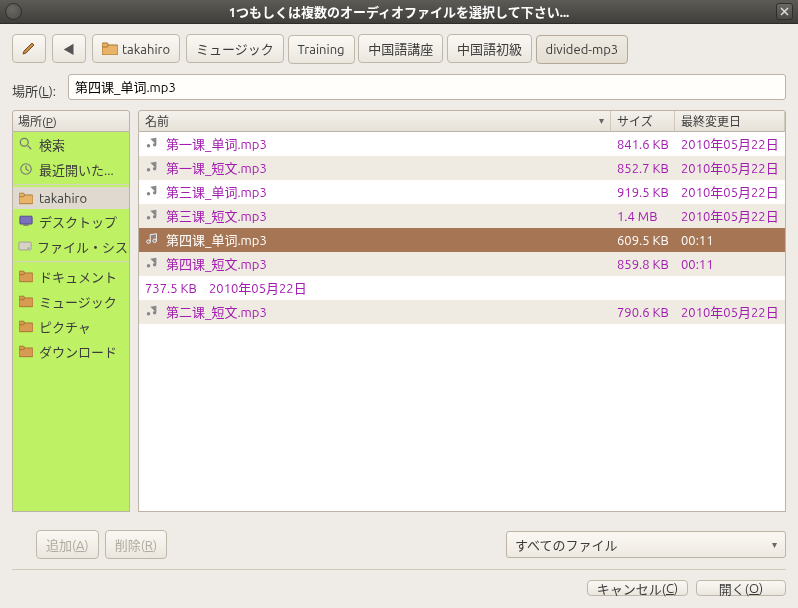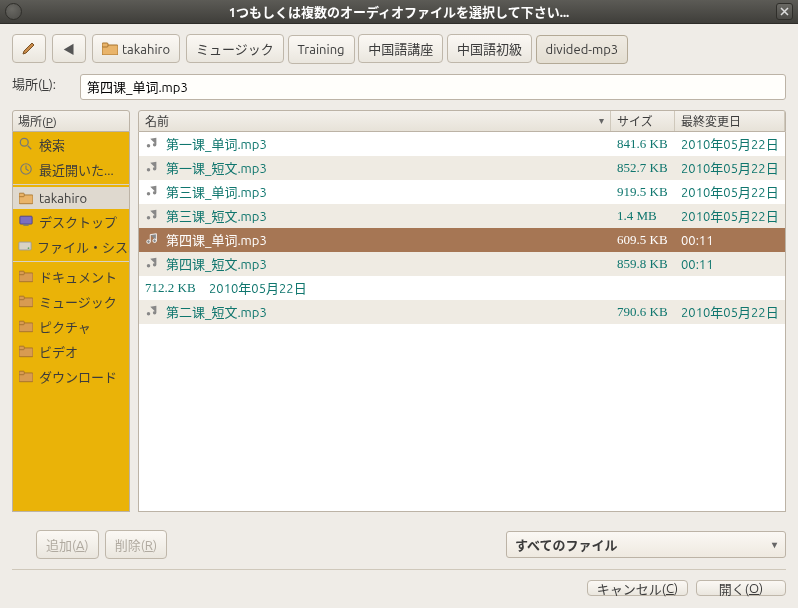--- a/index.html
+++ b/index.html
@@ -38,21 +38,21 @@
     font-size: 13px; color:#3c3c3c; cursor:pointer;
   }
   .icon-btn { width: 34px; padding: 0; }
   .breadseg { font-size:13px; }
   .breadseg.current { font-weight:normal; background: linear-gradient(to bottom,#efebe3,#e4ded2); border-color:#b3a996;}
   .pencil svg { width:16px; height:16px; }
   .caret { font-size: 12px; color:#555; }
   .folder-ic { width:16px; height:13px; margin-right:4px; }
   
   
-  .locrow { display:flex; align-items:flex-start; gap:24px; margin-bottom:10px; }
+  .locrow { display:flex; align-items:flex-end; gap:12px; margin-bottom:10px; }
   .locrow label { font-size:13px; color:#3c3c3c; }
   .locrow input {
     flex:1; height:26px; border:1px solid #bcb3a6; border-radius:3px;
     padding: 0 6px; font-size:13px; background:#fffefb;
   }
   .underline-accesskey { text-decoration: underline; }
   
   
   .panes { display:flex; gap:8px; flex:1; min-height:0; }
   .leftpane { width: 118px; display:flex; flex-direction:column; }
@@ -62,62 +62,61 @@
     height: 22px; background: linear-gradient(to bottom,#f4f1ec,#e7e2d8);
     border:1px solid #bcb3a6; border-top-left-radius:3px; border-top-right-radius:3px;
     display:flex; align-items:center; font-size:12px; padding:0 5px; color:#3c3c3c;
     font-weight: normal;
   }
   .panel-header .hdr-label { flex:0 0 auto; }
   .panel-body {
     flex:1; border:1px solid #bcb3a6; border-top:none; background:#fff;
     overflow:auto;
   }
-  .leftpane .panel-body { background:#eab308; }
+  .leftpane .panel-body { background:#bef264; }
   
   .places-item {
     display:flex; align-items:center; gap:5px; padding: 3px 5px; font-size:13px;
     color:#3c3c3c; cursor:pointer; white-space:nowrap; overflow:hidden; text-overflow:ellipsis;
   }
   .places-item.selected { background:#dfd9cf; }
   .place-icon { width:16px; height:16px; display:inline-flex; align-items:center; justify-content:center;}
   .divider { height:1px; background:#d8d2c6; margin:2px 0; }
   
   
   .filehdr { display:flex; height:22px; background: linear-gradient(to bottom,#f4f1ec,#e7e2d8);
     border:1px solid #bcb3a6; border-top-left-radius:3px; border-top-right-radius:3px;
     font-size:12px; color:#3c3c3c;
   }
   .filehdr .col { display:flex; align-items:center; padding:0 6px; border-right:1px solid #cfc8bb; }
   .col-name { flex:1; }
   .col-size { width:64px; justify-content: flex-start;}
   .col-date { width:110px; border-right:none;}
   .sort-arrow { margin-left:auto; font-size:10px; color:#666;}
   .filelistbody { flex:1; border:1px solid #bcb3a6; border-top:none; background:#fff; overflow:auto;}
-  .filerow { display:flex; align-items:center; height:24px; font-size:13px; color:#0f766e; }
+  .filerow { display:flex; align-items:center; height:24px; font-size:13px; color:#a21caf; }
   .filerow:nth-child(even){ background:#efebe3; }
   .filerow.selected { background:#a67654; color:#fff; }
   .filerow.selected .fileicon svg { fill:#fff; stroke:#fff; }
   .filerow .cell { padding:0 6px; overflow:hidden; text-overflow:ellipsis; white-space:nowrap;}
   .filerow .c-name { flex:1; display:flex; align-items:center; gap:5px;}
-  .filerow .c-size { width:64px;font-family:Liberation Serif, serif; }
+  .filerow .c-size { width:64px; }
   .filerow .c-date { width:110px; }
   .fileicon { width:16px; height:16px; display:inline-flex; }
   .fileicon svg { fill:#777; }
   
   
   .midbottom { display:flex; align-items:center; margin-top:18px; gap:6px;padding-left:24px;}
   .btn.disabled { color:#b0aaa0; }
   .spacer { flex:1; }
   .filter-combo {
     width: 280px; height:27px; border:1px solid #bcb3a6; border-radius:3px;
     background: linear-gradient(to bottom,#fbf8f4,#eee9e0);
     display:flex; align-items:center; padding:0 8px; font-size:13px; color:#3c3c3c;
     justify-content: space-between;
-    font-weight: bold;
   }
   
   
   .hr { height:1px; background:#cfc8bb; margin:10px 0; }
   
   
   .dlgbtns { display:flex; justify-content:flex-end; gap:8px; }
   .dlgbtns .btn { min-width:90px; height:16px; }
 </style>
 </head>
@@ -242,29 +241,20 @@
             </span>
             <span>ピクチャ</span>
           </div>
           <div class="places-item">
             <span class="place-icon">
               <svg width="14" height="14" viewBox="0 0 16 13">
                 <rect x="0" y="3" width="16" height="10" rx="1" fill="#d89b52" stroke="#a16e2d"></rect>
                 <rect x="0" y="1" width="6" height="4" rx="1" fill="#d89b52" stroke="#a16e2d"></rect>
               </svg>
             </span>
-            <span>ビデオ</span>
-          </div>
-          <div class="places-item">
-            <span class="place-icon">
-              <svg width="14" height="14" viewBox="0 0 16 13">
-                <rect x="0" y="3" width="16" height="10" rx="1" fill="#d89b52" stroke="#a16e2d"></rect>
-                <rect x="0" y="1" width="6" height="4" rx="1" fill="#d89b52" stroke="#a16e2d"></rect>
-              </svg>
-            </span>
             <span>ダウンロード</span>
           </div>
         </div>
     </div>
 
     <div class="rightpane">
       <div class="filehdr">
         <div class="col col-name">
           <span>名前</span>
           <span class="sort-arrow">▾</span>
@@ -343,21 +333,21 @@
                 <svg width="14" height="14" viewBox="0 0 16 16">
                   <path d="M6 3 V11 A2 2 0 1 1 4 9 A2 2 0 0 1 6 11 M6 3 L13 2 V10 A2 2 0 1 1 11 8 A2 2 0 0 1 13 10" fill="#888"></path>
                 </svg>
               </span>
               <span>第四课_短文.mp3</span>
             </div>
             <div class="cell c-size">859.8 KB</div>
             <div class="cell c-date">00:11</div>
           </div>
           <div class="filerow">
-            <div class="cell c-size">712.2 KB</div>
+            <div class="cell c-size">737.5 KB</div>
             <div class="cell c-date">2010年05月22日</div>
           </div>
           <div class="filerow">
             <div class="cell c-name">
               <span class="fileicon">
                 <svg width="14" height="14" viewBox="0 0 16 16">
                   <path d="M6 3 V11 A2 2 0 1 1 4 9 A2 2 0 0 1 6 11 M6 3 L13 2 V10 A2 2 0 1 1 11 8 A2 2 0 0 1 13 10" fill="#888"></path>
                 </svg>
               </span>
               <span>第二课_短文.mp3</span>

